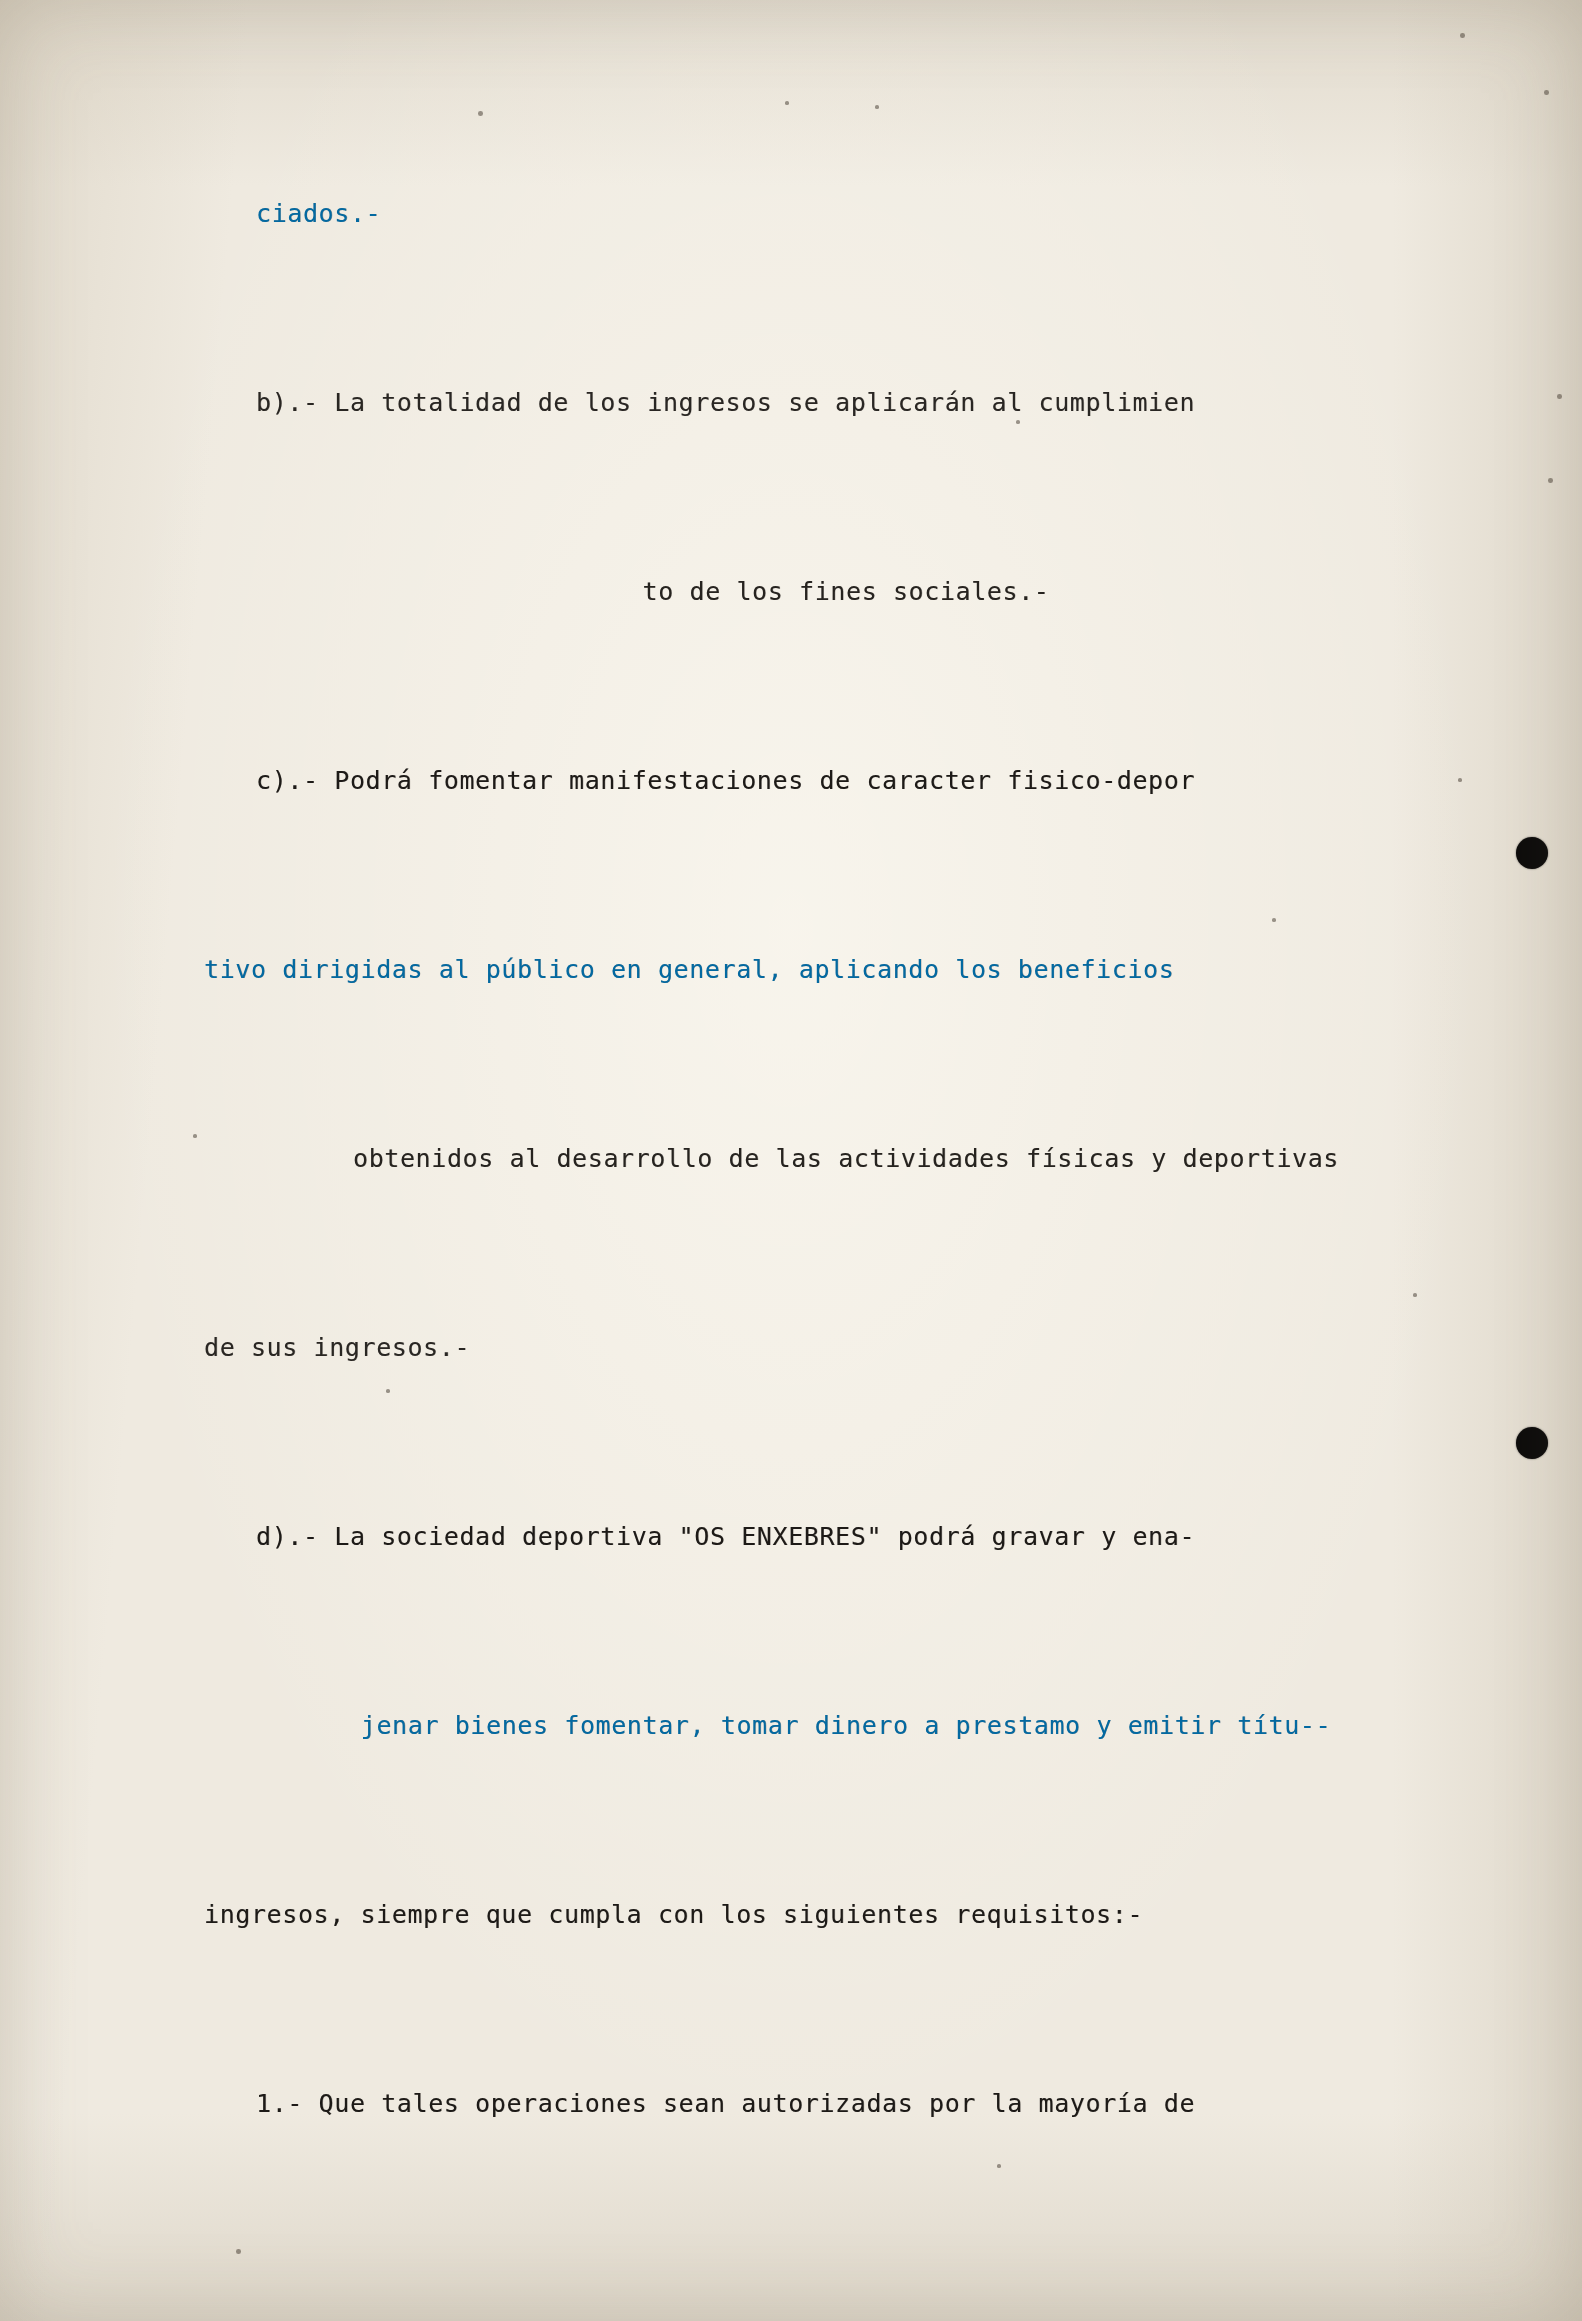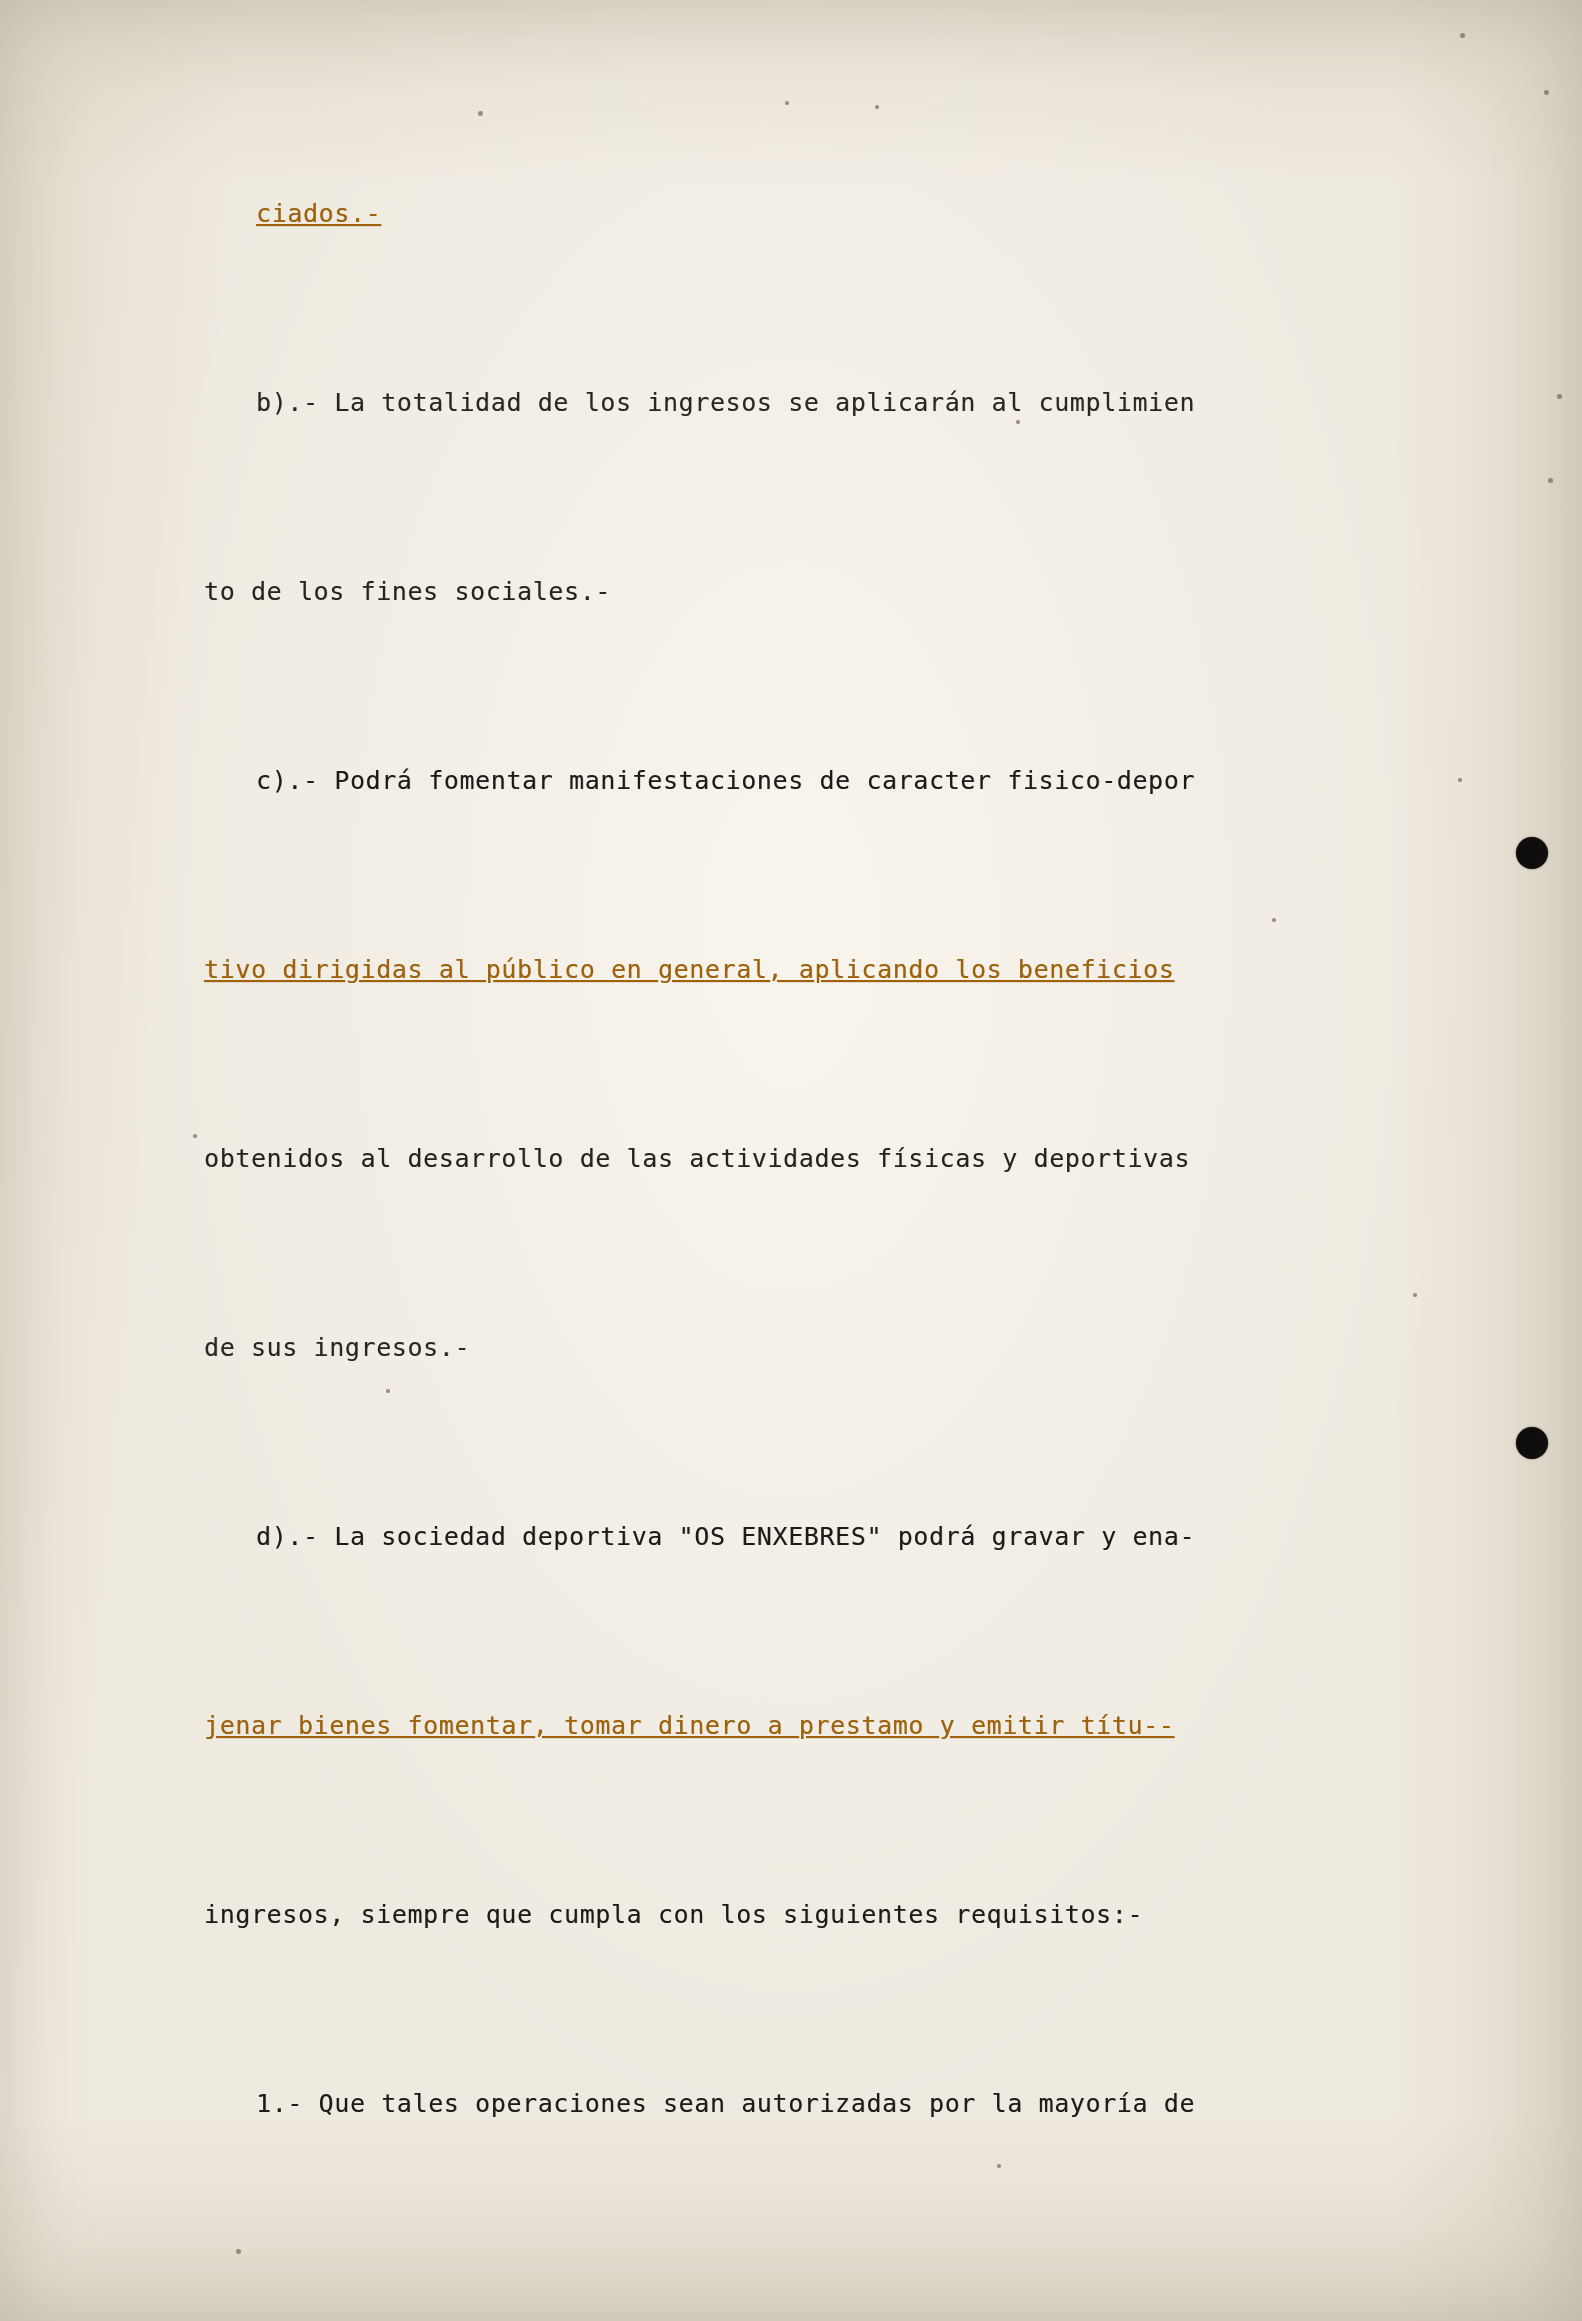--- a/index.html
+++ b/index.html
@@ -48,22 +48,22 @@
   }
   .ln {
     display: block;
     white-space: pre;
     text-shadow: 0.4px 0.3px 0 rgba(35,30,25,0.35);
   }
   .ln.indent {
     padding-left: 52px;
   }
   
-  .ln:nth-child(3n)   { color: #201d19; opacity: 0.97; }
-  .ln:nth-child(4n+1) { color: #a16207; opacity: 1; text-decoration: underline; }
+  .ln:nth-child(3n)   { color: #201d19; opacity: 0.97; text-align: center; }
+  .ln:nth-child(4n+1) { color: #0369a1; opacity: 1; }
   .ln:nth-child(5n+2) { opacity: 0.94; }
 
   
   .punch {
     position: absolute;
     width: 32px;
     height: 32px;
     border-radius: 50%;
     background: #0d0c0b;
     box-shadow: 0 0 1.9px rgba(0,0,0,0.6);

